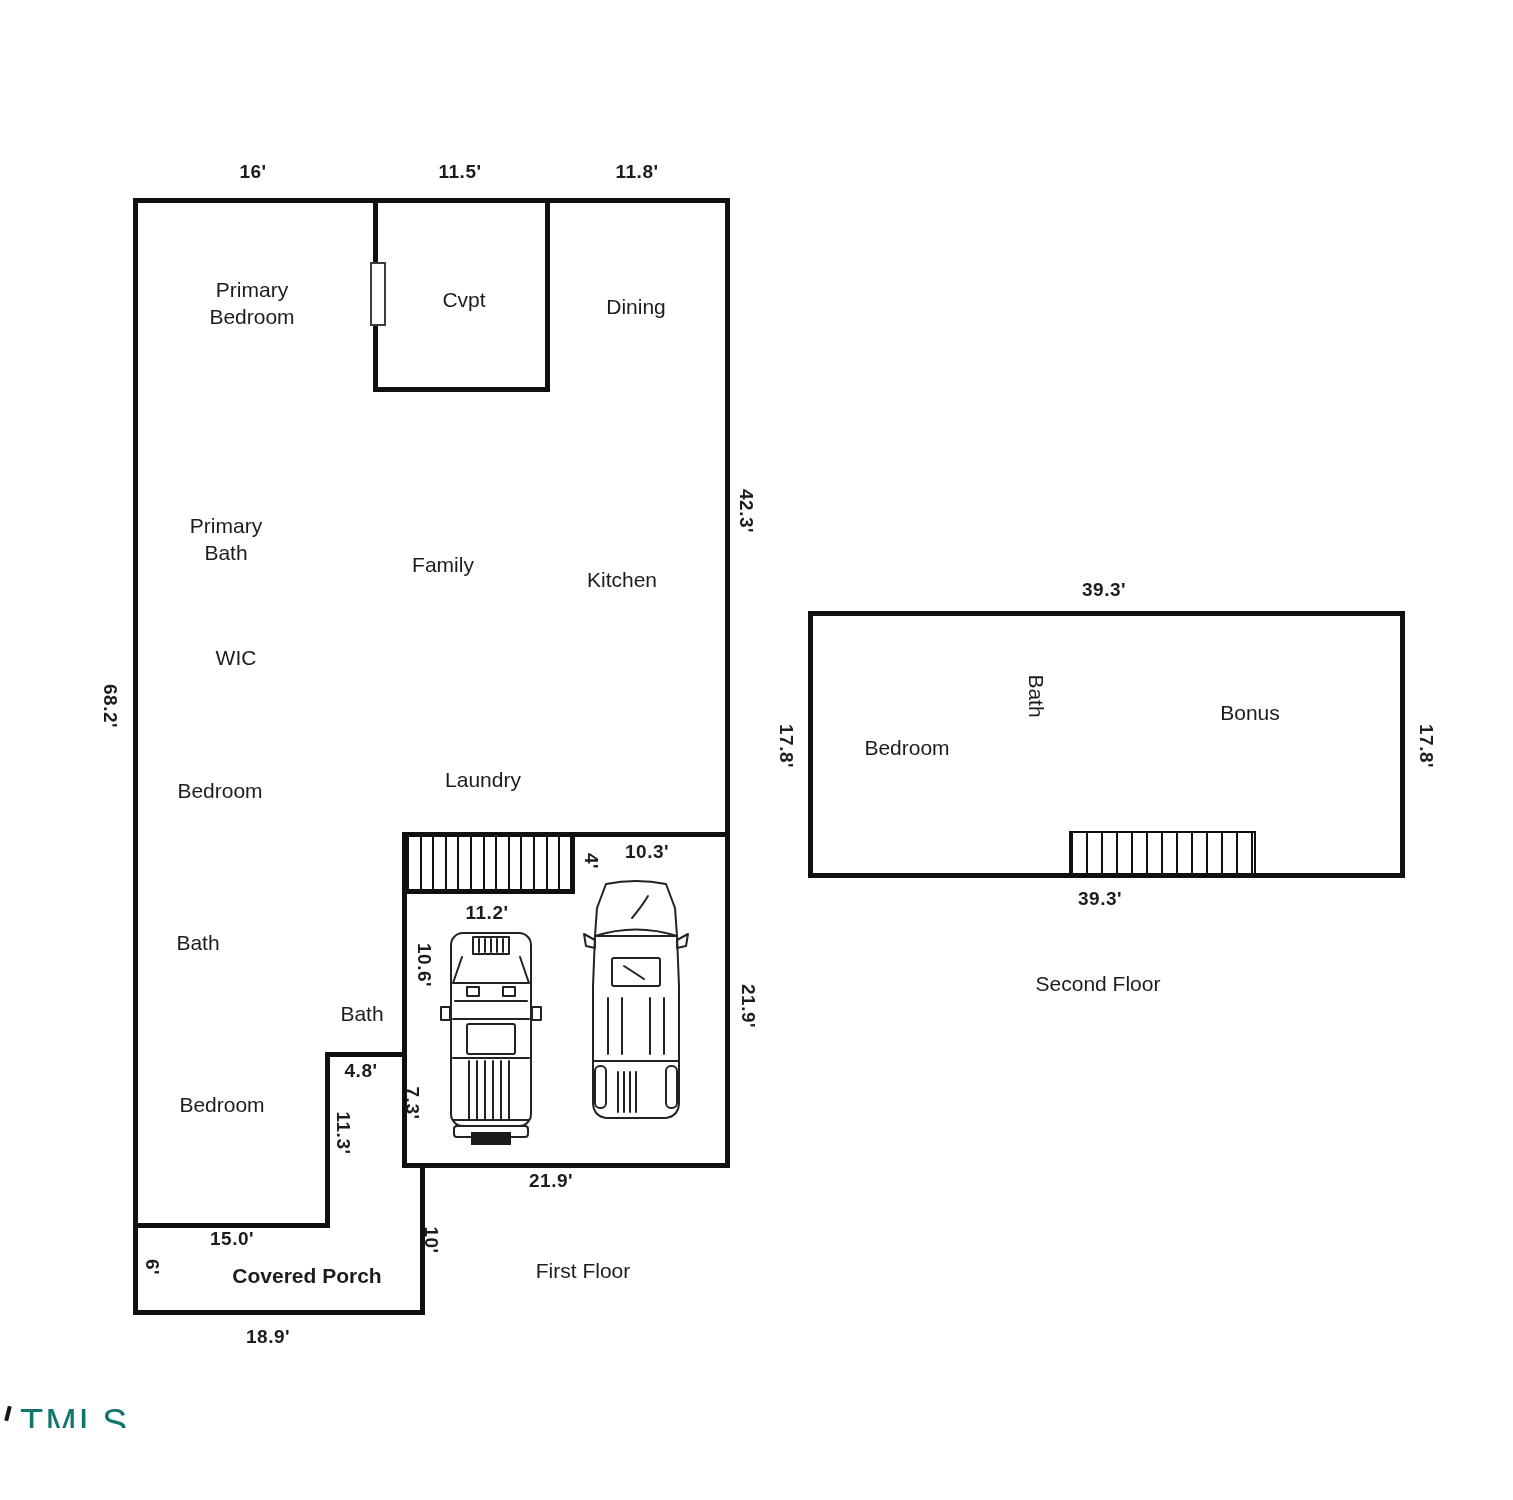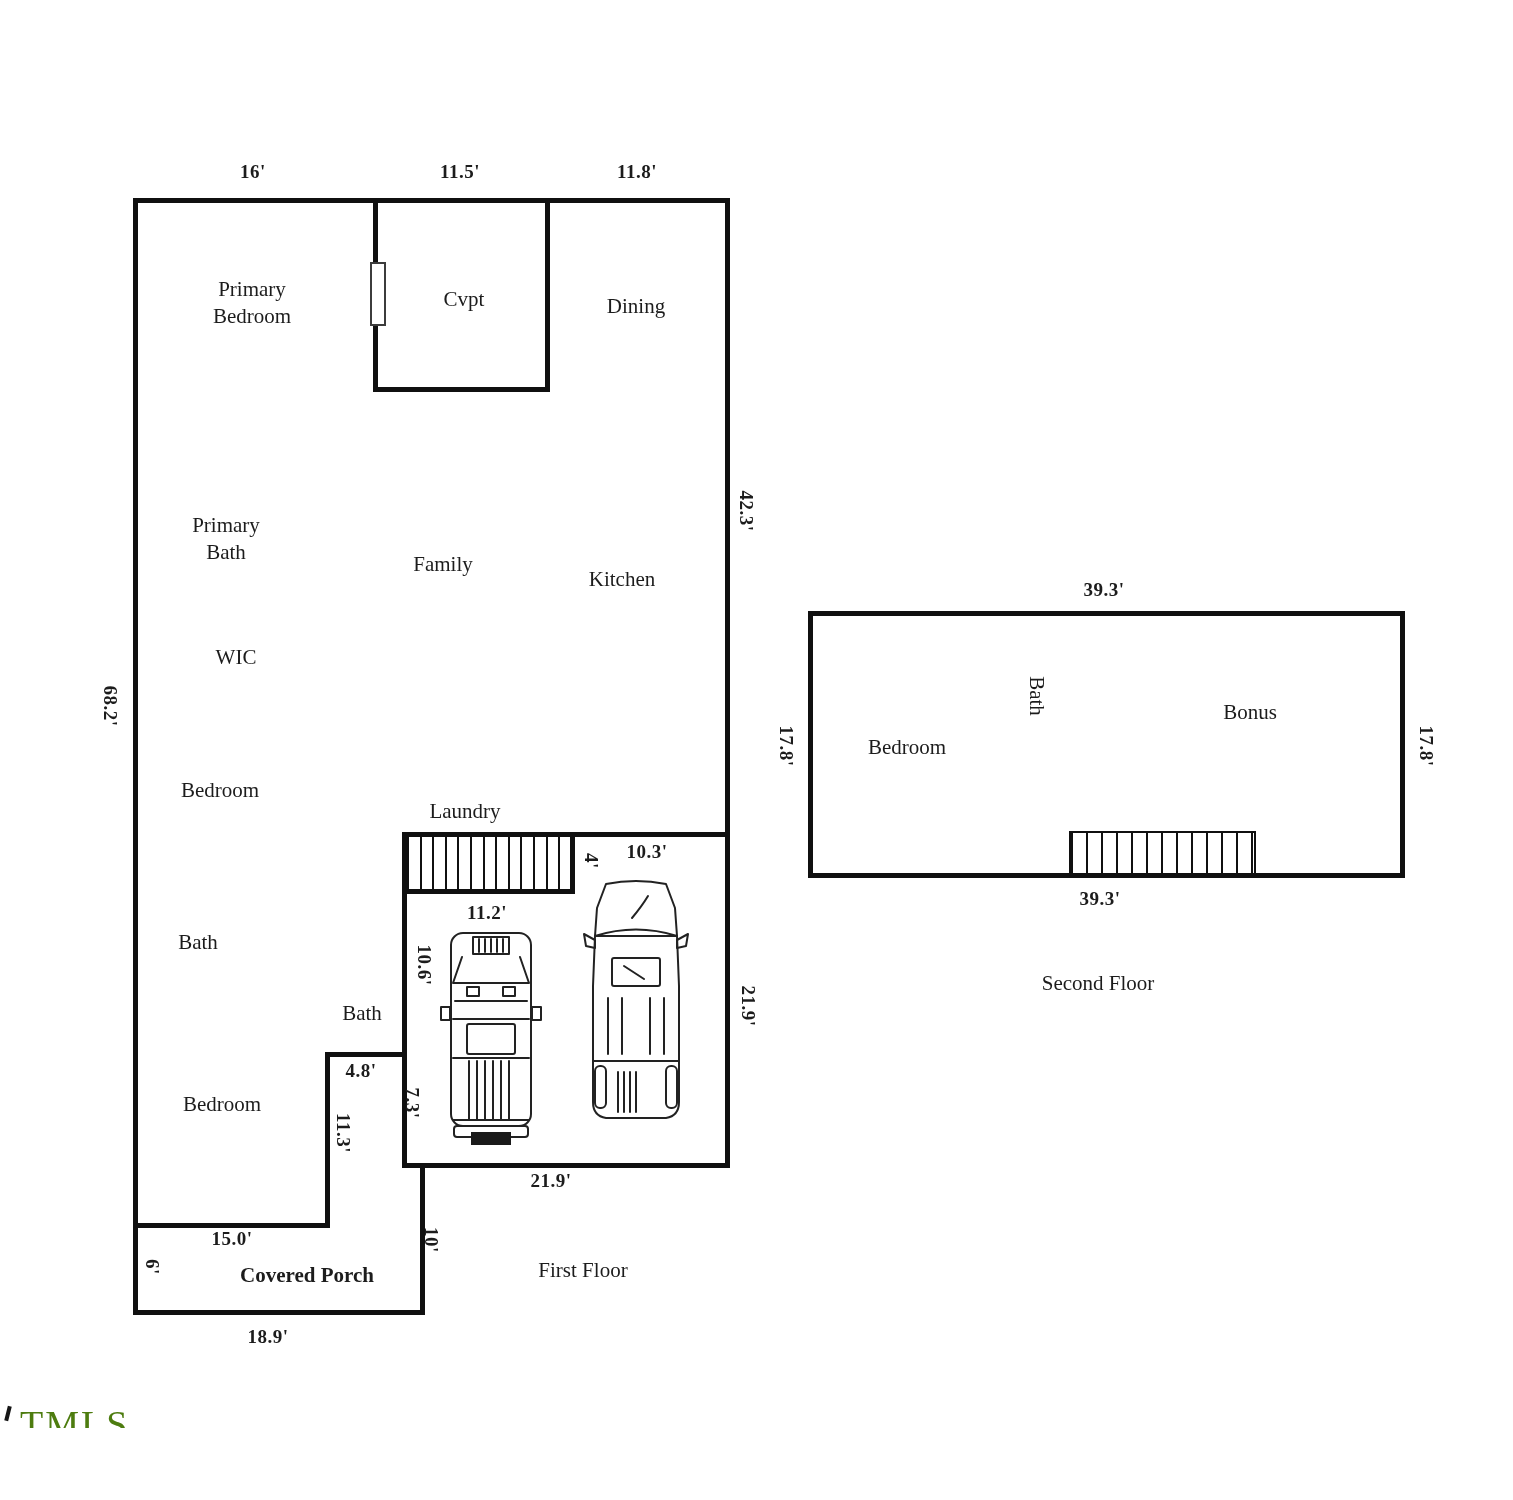--- a/index.html
+++ b/index.html
@@ -1,31 +1,31 @@
 <!DOCTYPE html>
 <html><head>
 <meta charset="utf-8">
 <style>
   html,body{margin:0;padding:0;background:#fff;}
   .canvas{position:relative;width:1513px;height:1428px;background:#ffffff;overflow:hidden;
-          font-family:Liberation Serif, serif;}
+          font-family:Liberation Sans, sans-serif;}
   .wall{position:absolute;background:#101010;}
   .lbl{position:absolute;transform:translate(-50%,-50%);color:#1c1c1c;text-align:center;
        white-space:pre-line;line-height:1.3;}
   .dim{font-size:19px;font-weight:700;white-space:nowrap;letter-spacing:0.5px;}
   .room{font-size:21px;font-weight:400;}
   .rot{transform:translate(-50%,-50%) rotate(90deg);}
   .bold{font-weight:700;}
   .title{font-size:21px;}
   .stairs{position:absolute;background-image:repeating-linear-gradient(90deg,#101010 0px,#101010 2px,transparent 2px,transparent 12.6px);}
   .stairs2{position:absolute;border:2px solid #101010;border-bottom:none;
            background-image:repeating-linear-gradient(90deg,#101010 0px,#101010 2px,transparent 2px,transparent 15px);}
   .door{position:absolute;background:#ffffff;border:2px solid #3c3c3c;}
   .veh{position:absolute;}
-  .watermark{position:absolute;font-size:38px;color:#4d7c0f;letter-spacing:2px;font-weight:400;}
+  .watermark{position:absolute;font-size:38px;color:#0f766e;letter-spacing:2px;font-weight:400;}
   .wm-tick{position:absolute;width:4px;height:15px;background:#161616;transform:rotate(14deg);}
 </style>
 </head>
 <body>
 
 <div class="canvas">
 
   <div class="wall" style="left:133px;top:198px;width:597px;height:5px;"></div>
   <div class="wall" style="left:133px;top:198px;width:5px;height:1117px;"></div>
   <div class="wall" style="left:725px;top:198px;width:5px;height:970px;"></div>
@@ -115,21 +115,21 @@
   <div class="lbl room" style="left:252px;top:303px;">Primary
 Bedroom</div>
   <div class="lbl room" style="left:464px;top:300px;">Cvpt</div>
   <div class="lbl room" style="left:636px;top:307px;">Dining</div>
   <div class="lbl room" style="left:226px;top:539px;">Primary
 Bath</div>
   <div class="lbl room" style="left:443px;top:565px;">Family</div>
   <div class="lbl room" style="left:622px;top:580px;">Kitchen</div>
   <div class="lbl room" style="left:236px;top:658px;">WIC</div>
   <div class="lbl room" style="left:220px;top:791px;">Bedroom</div>
-  <div class="lbl room" style="left:465px;top:780px;margin-top:32px;">Laundry</div>
+  <div class="lbl room" style="left:483px;top:780px;">Laundry</div>
   <div class="lbl room" style="left:198px;top:943px;">Bath</div>
   <div class="lbl room" style="left:362px;top:1014px;">Bath</div>
   <div class="lbl room" style="left:222px;top:1105px;">Bedroom</div>
   <div class="lbl room bold" style="left:287px;top:1276px;margin-left:20px;">Covered Porch</div>
   <div class="lbl title" style="left:575px;top:1271px;margin-left:8px;">First Floor</div>
 
   <div class="lbl dim" style="left:1104px;top:590px;">39.3'</div>
   <div class="lbl dim" style="left:1100px;top:899px;">39.3'</div>
   <div class="lbl dim rot" style="left:786px;top:746px;">17.8'</div>
   <div class="lbl dim rot" style="left:1426px;top:746px;">17.8'</div>

